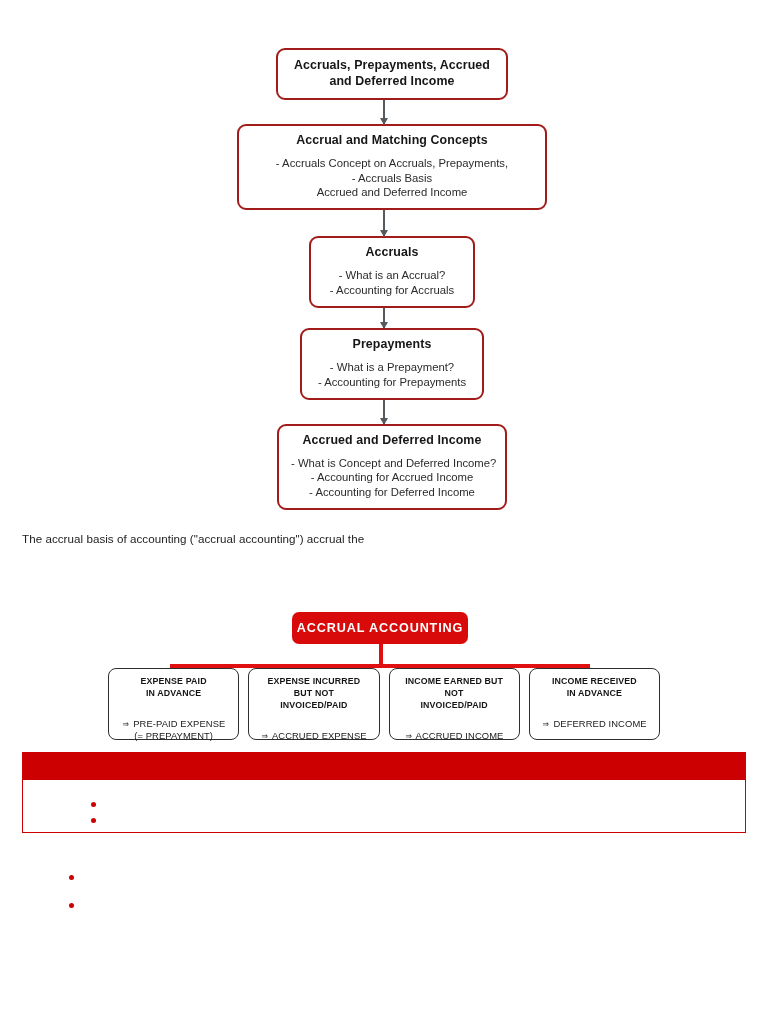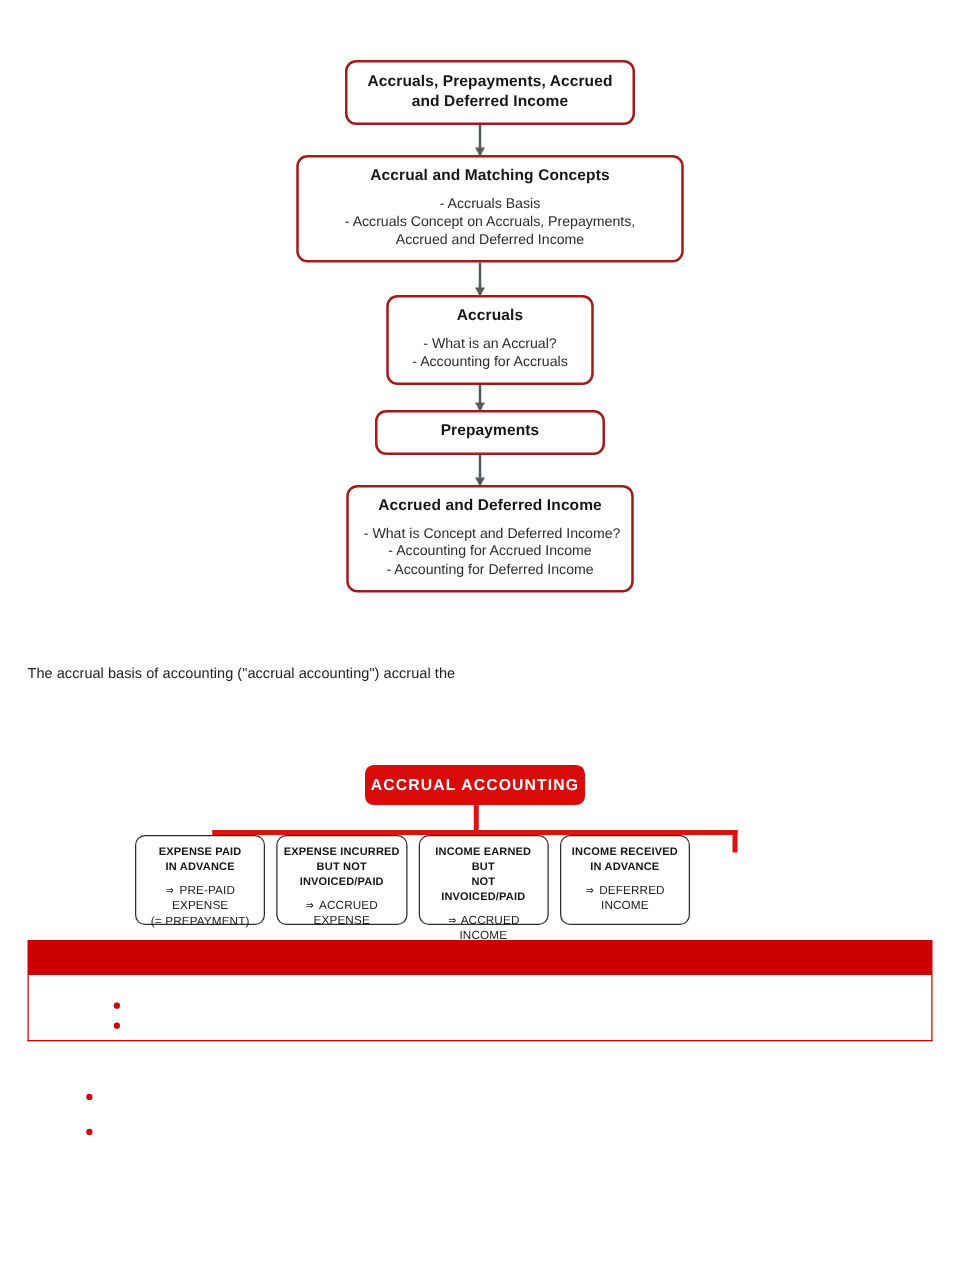--- a/index.html
+++ b/index.html
@@ -113,42 +113,42 @@
   #t-stem      { left: 378.5px; top: 32px;  width: 4px;   height: 22px; }
   #t-bus       { left: 170px;   top: 52px;  width: 420px; height: 4px; }
   #t-drop-1    { left: 170px;   top: 52px;  width: 4px;   height: 18px; }
   #t-drop-2    { left: 274px;   top: 52px;  width: 4px;   height: 18px; }
   #t-drop-3    { left: 482px;   top: 52px;  width: 4px;   height: 18px; }
   #t-drop-4    { left: 586px;   top: 52px;  width: 4px;   height: 18px; }
 
   .leaf-row {
     position: absolute;
     left: 108px; top: 668px;
-    width: 444px;
+    width: 552px;
     display: flex;
     gap: 9px;
   }
   .leaf-box {
     width: 133px;
     height: 72px;
     border: 1.3px solid #2e2e2e;
     border-radius: 8px;
     background: #ffffff;
     padding: 7px 4px 4px 4px;
     text-align: center;
   }
   .leaf-head {
     font-weight: bold;
     font-size: 8.8px;
     letter-spacing: .15px;
     line-height: 1.35;
     color: #151515;
   }
   .leaf-sub {
-    margin-top: 6px;
+    margin-top: 18px;
     font-size: 9.4px;
     letter-spacing: .1px;
     line-height: 1.3;
     color: #202020;
   }
   .leaf-sub .arrow {
     font-size: 9px;
     display: inline-block;
     transform: scaleX(.85);
     margin-right: 1px;
@@ -193,22 +193,22 @@
   </div>
 
   <div class="connector">
     <div class="conn-inner c-h24"></div>
   </div>
 
   <div class="flow-row">
     <div class="flow-box fb-2">
       <div class="fb-title">Accrual and Matching Concepts</div>
       <div class="fb-lines">
+        <div>- Accruals Concept on Accruals, Prepayments,</div>
         <div>- Accruals Basis</div>
-        <div>- Accruals Concept on Accruals, Prepayments,</div>
         <div>Accrued and Deferred Income</div>
       </div>
     </div>
   </div>
 
   <div class="connector">
     <div class="conn-inner c-h26"></div>
   </div>
 
   <div class="flow-row">
@@ -221,20 +221,24 @@
     </div>
   </div>
 
   <div class="connector">
     <div class="conn-inner c-h20"></div>
   </div>
 
   <div class="flow-row">
     <div class="flow-box fb-4">
       <div class="fb-title">Prepayments</div>
+      <div class="fb-lines">
+        <div>- What is a Prepayment?</div>
+        <div>- Accounting for Prepayments</div>
+      </div>
     </div>
   </div>
 
   <div class="connector">
     <div class="conn-inner c-h24"></div>
   </div>
 
   <div class="flow-row">
     <div class="flow-box fb-5">
       <div class="fb-title">Accrued and Deferred Income</div>

